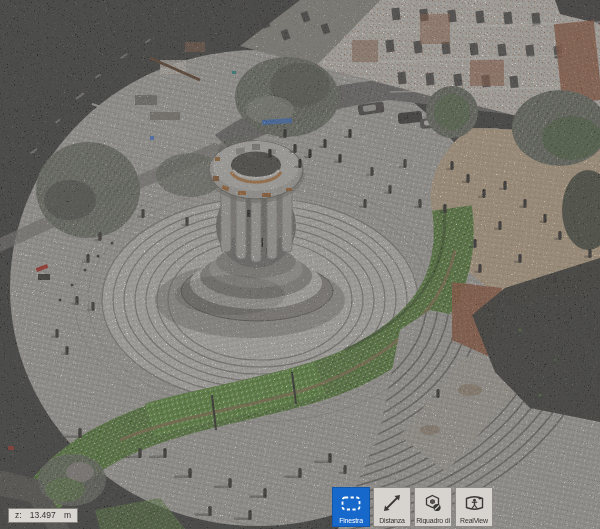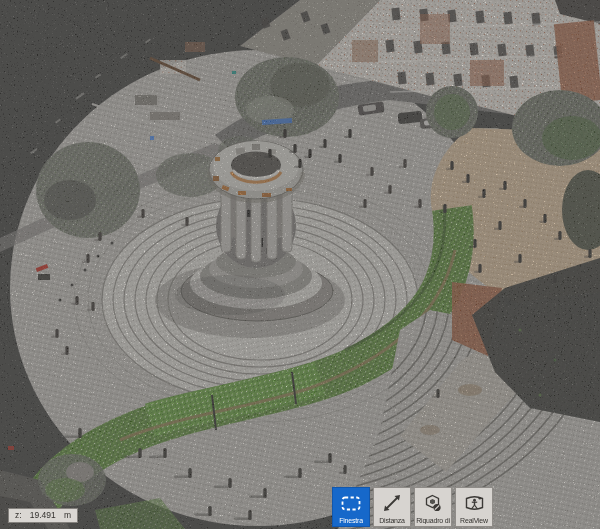--- a/index.html
+++ b/index.html
@@ -411,21 +411,21 @@
     <rect x="8" y="446" width="6" height="4" fill="#992e22"></rect>
   </g>
 </g>
 
 <rect width="600" height="529" filter="url(#fSalt)" opacity="0.22"></rect>
 <rect width="600" height="529" filter="url(#fPep)" opacity="0.26"></rect>
 </svg>
 
 <div class="readout">
   <span>z:</span>
-  <span>19.491</span>
+  <span>13.497</span>
   <span>m</span>
 </div>
 
 <div class="toolbar">
 
   <div class="tb-btn active">
     <span class="ic">
       <svg width="22" height="17" viewBox="0 0 22 17">
         <rect x="2.5" y="2.5" width="17" height="12" rx="2.5" fill="none" stroke="#ffffff" stroke-width="1.8" stroke-dasharray="3.2 2.4"></rect>
       </svg>

